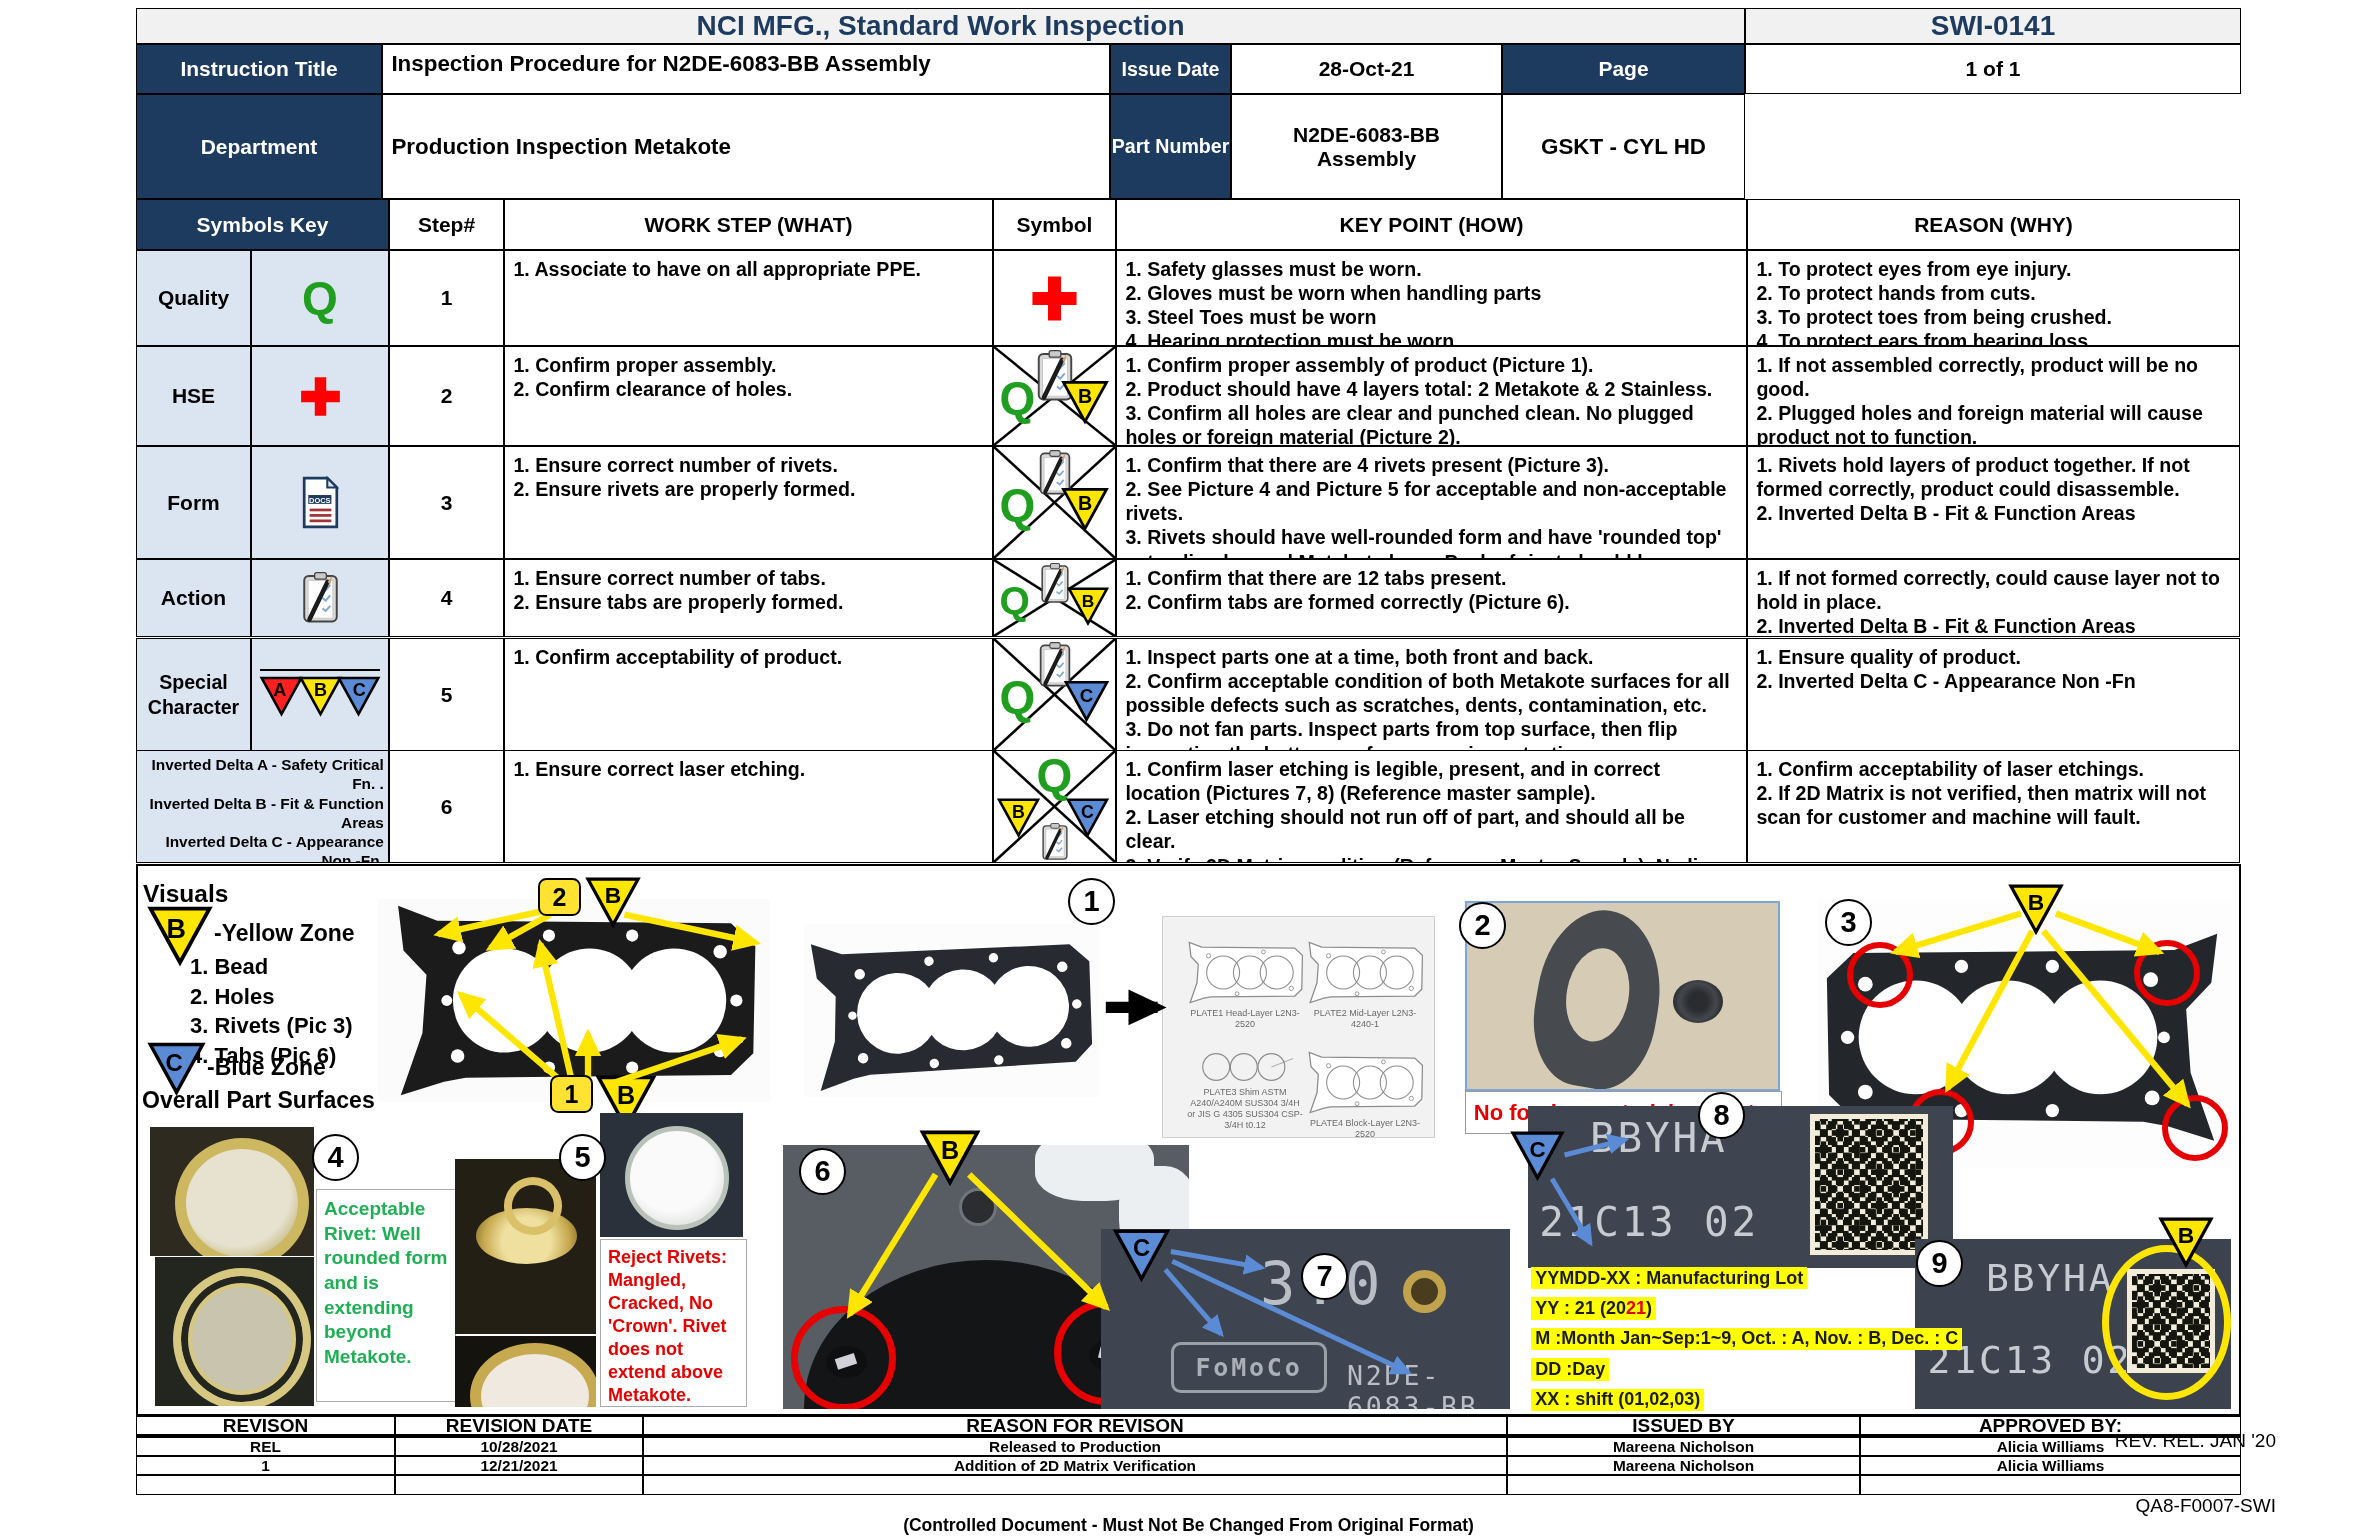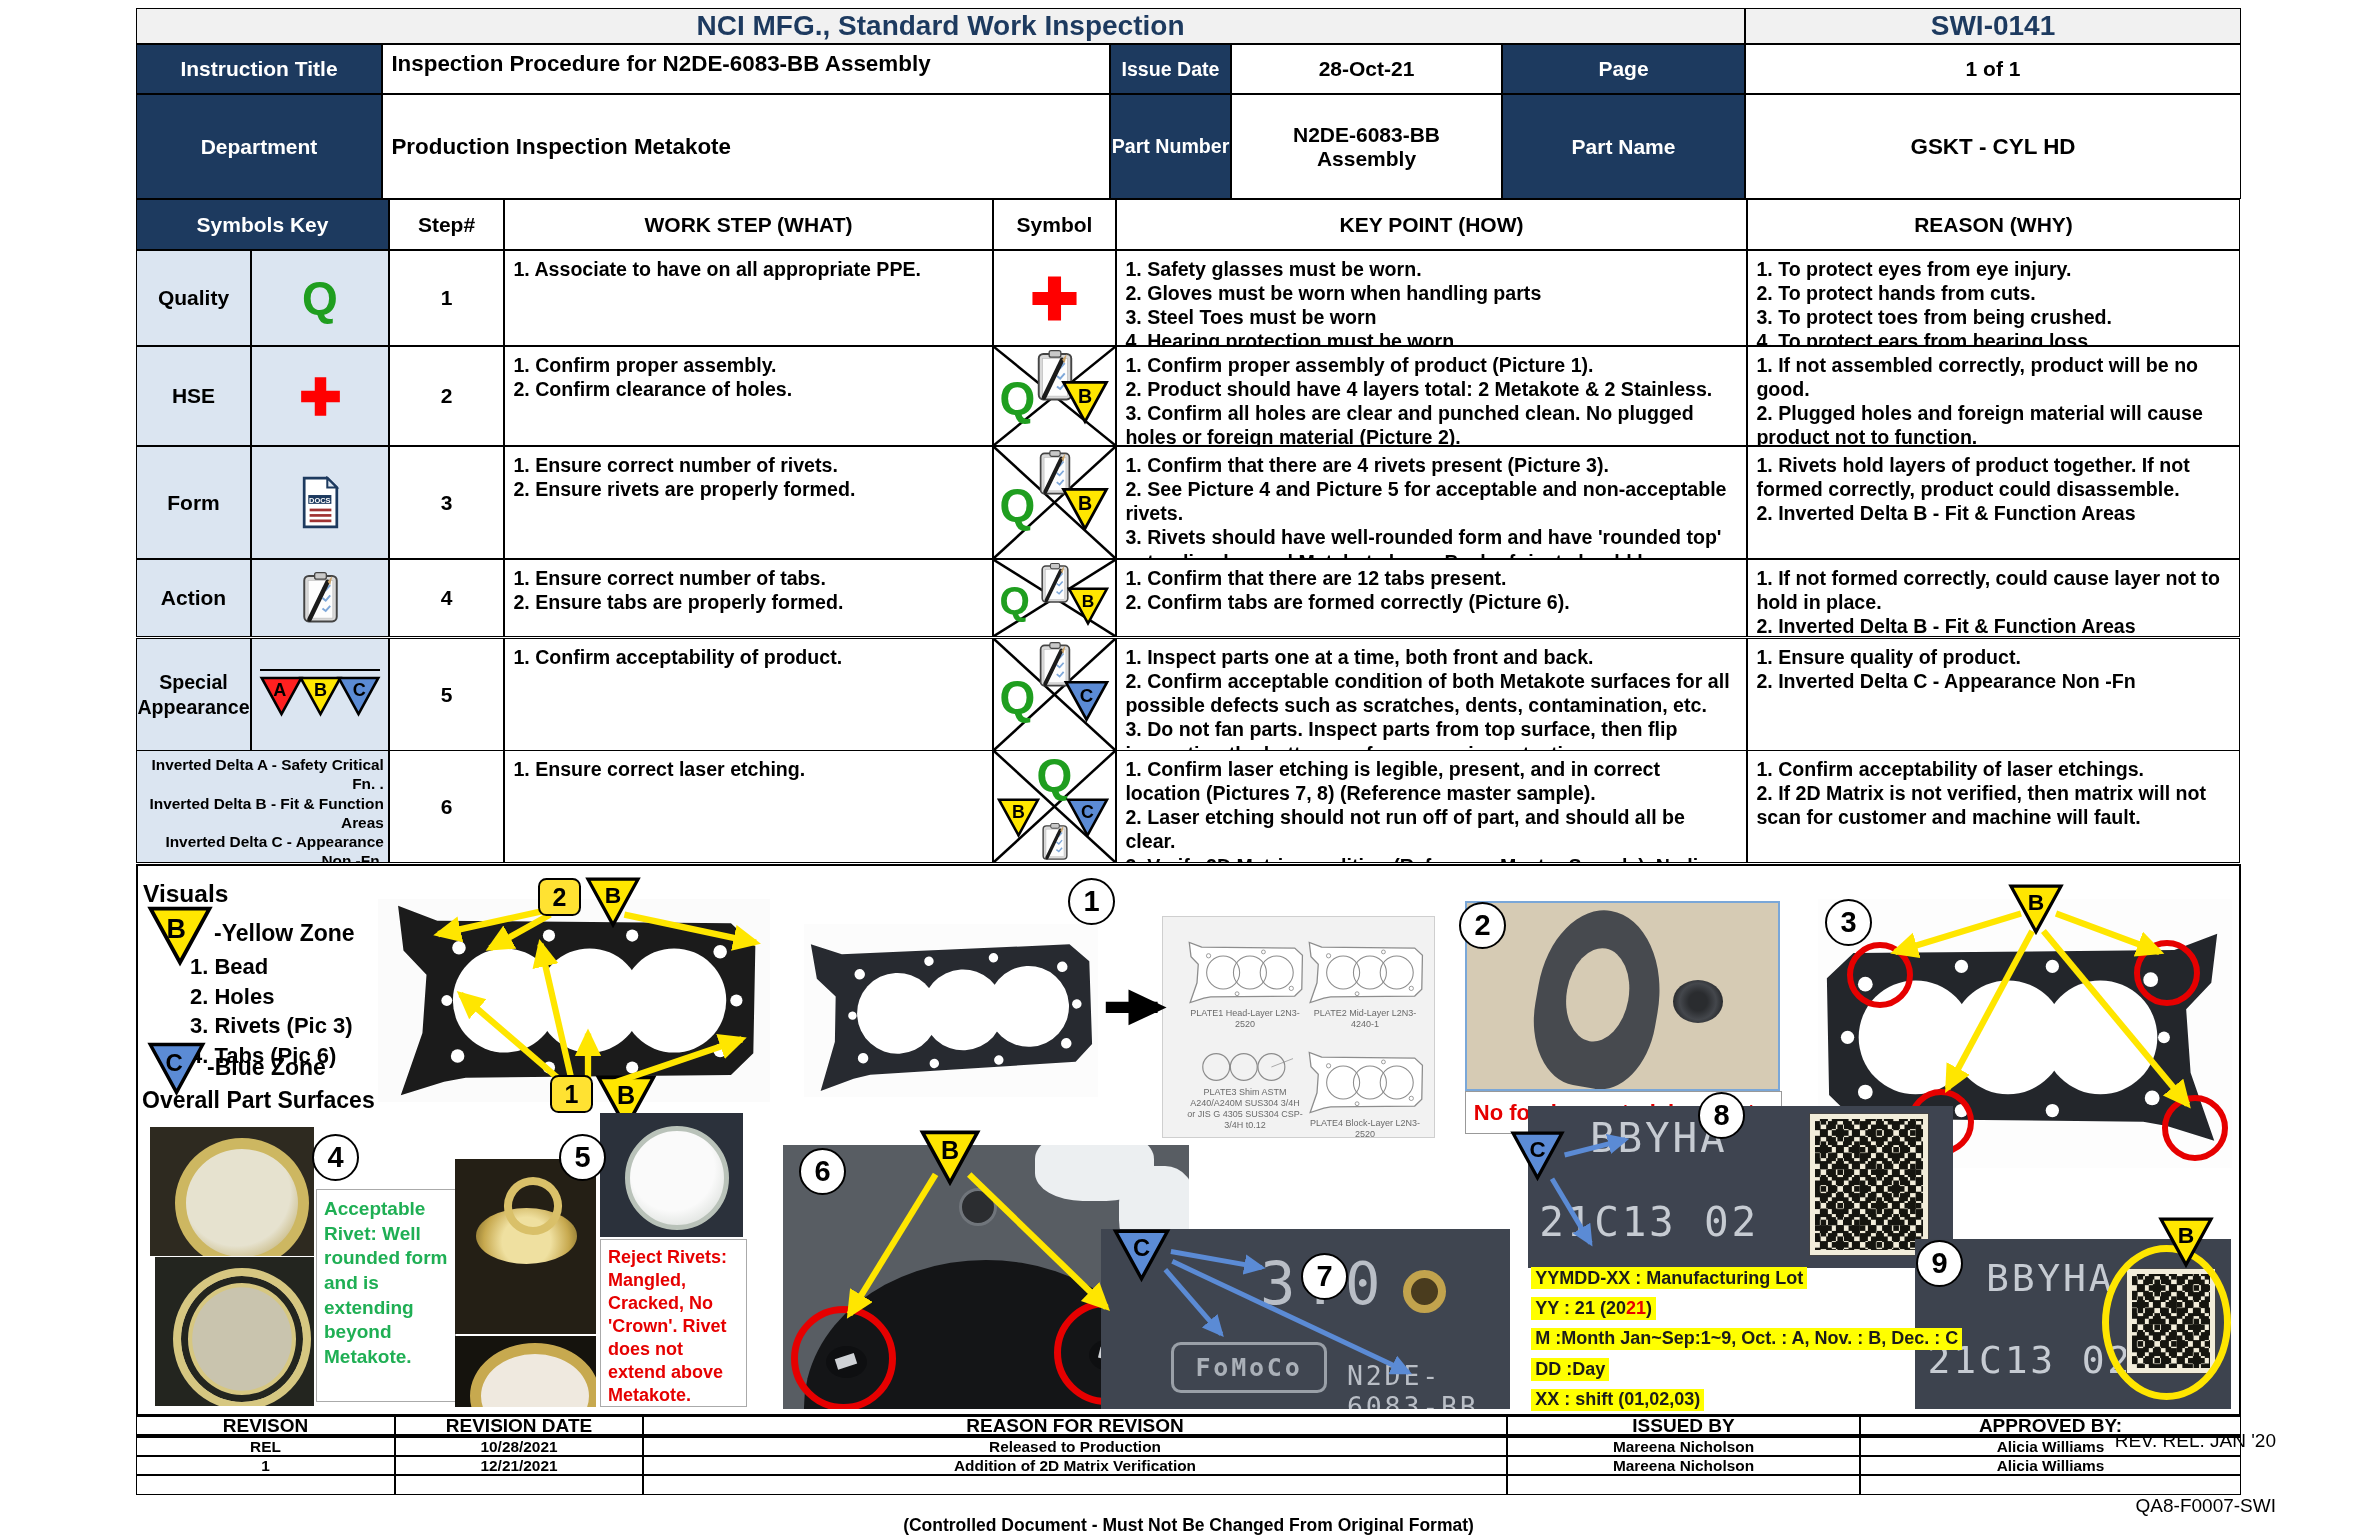--- a/index.html
+++ b/index.html
@@ -138,21 +138,20 @@
     <div class="c b fs30">28-Oct-21</div>
     <div class="c navy fs30">Page</div>
     <div class="c b fs30">1 of 1</div>
   </div>
 
   <div class="band" style="top:94px;grid-template-columns:246px 728px 121px 271px 243px 496px;height:105px;">
     <div class="c navy fs30">Department</div>
     <div class="c tl b fs32" style="align-items:center;">Production Inspection Metakote</div>
     <div class="c navy fs28">Part Number</div>
     <div class="c b fs30" style="text-align:center;padding:0 28px;">N2DE-6083-BB Assembly</div>
-    <div class="c navy fs30">Part Name</div>
     <div class="c b fs32">GSKT - CYL HD</div>
   </div>
 
   <div class="band" style="top:199px;grid-template-columns:253px 115px 489px 123px 631px 493px;height:51px;">
     <div class="c navy fs30">Symbols Key</div>
     <div class="c b fs30">Step#</div>
     <div class="c b fs30">WORK STEP (WHAT)</div>
     <div class="c b fs30">Symbol</div>
     <div class="c b fs30">KEY POINT (HOW)</div>
     <div class="c b fs30">REASON (WHY)</div>
@@ -273,21 +272,21 @@
           <text class="pt" x="50" y="48">B</text>
         </svg>
     </div>
     <div class="c tl b fs28 ml">1. Confirm that there are 12 tabs present.
 2. Confirm tabs are formed correctly (Picture 6).</div>
     <div class="c tl b fs28 ml">1. If not formed correctly, could cause layer not to hold in place.
 2. Inverted Delta B - Fit &amp; Function Areas</div>
   </div>
 
   <div class="band" style="top:638px;grid-template-columns:115px 138px 115px 489px 123px 631px 493px;height:113px;">
-    <div class="c lb b fs28" style="text-align:center;">Special Appearance</div>
+    <div class="c lb b fs28" style="text-align:center;">Special Character</div>
     <div class="c lb">
       <div style="display:flex;border-top:2.8px solid #000;padding-top:0;">
         <svg class="tri" style="position:static;width:43px;height:50px;" viewBox="0 0 100 92">
             <polygon class="pr" points="4,4 96,4 50,88"></polygon>
             <text class="pt" x="46" y="46">A</text>
           </svg>
         <svg class="tri" style="position:static;width:43px;height:50px;margin-left:-4.2px;" viewBox="0 0 100 92">
             <polygon class="py" points="4,4 96,4 50,88"></polygon>
             <text class="pt" x="50" y="46">B</text>
           </svg>

